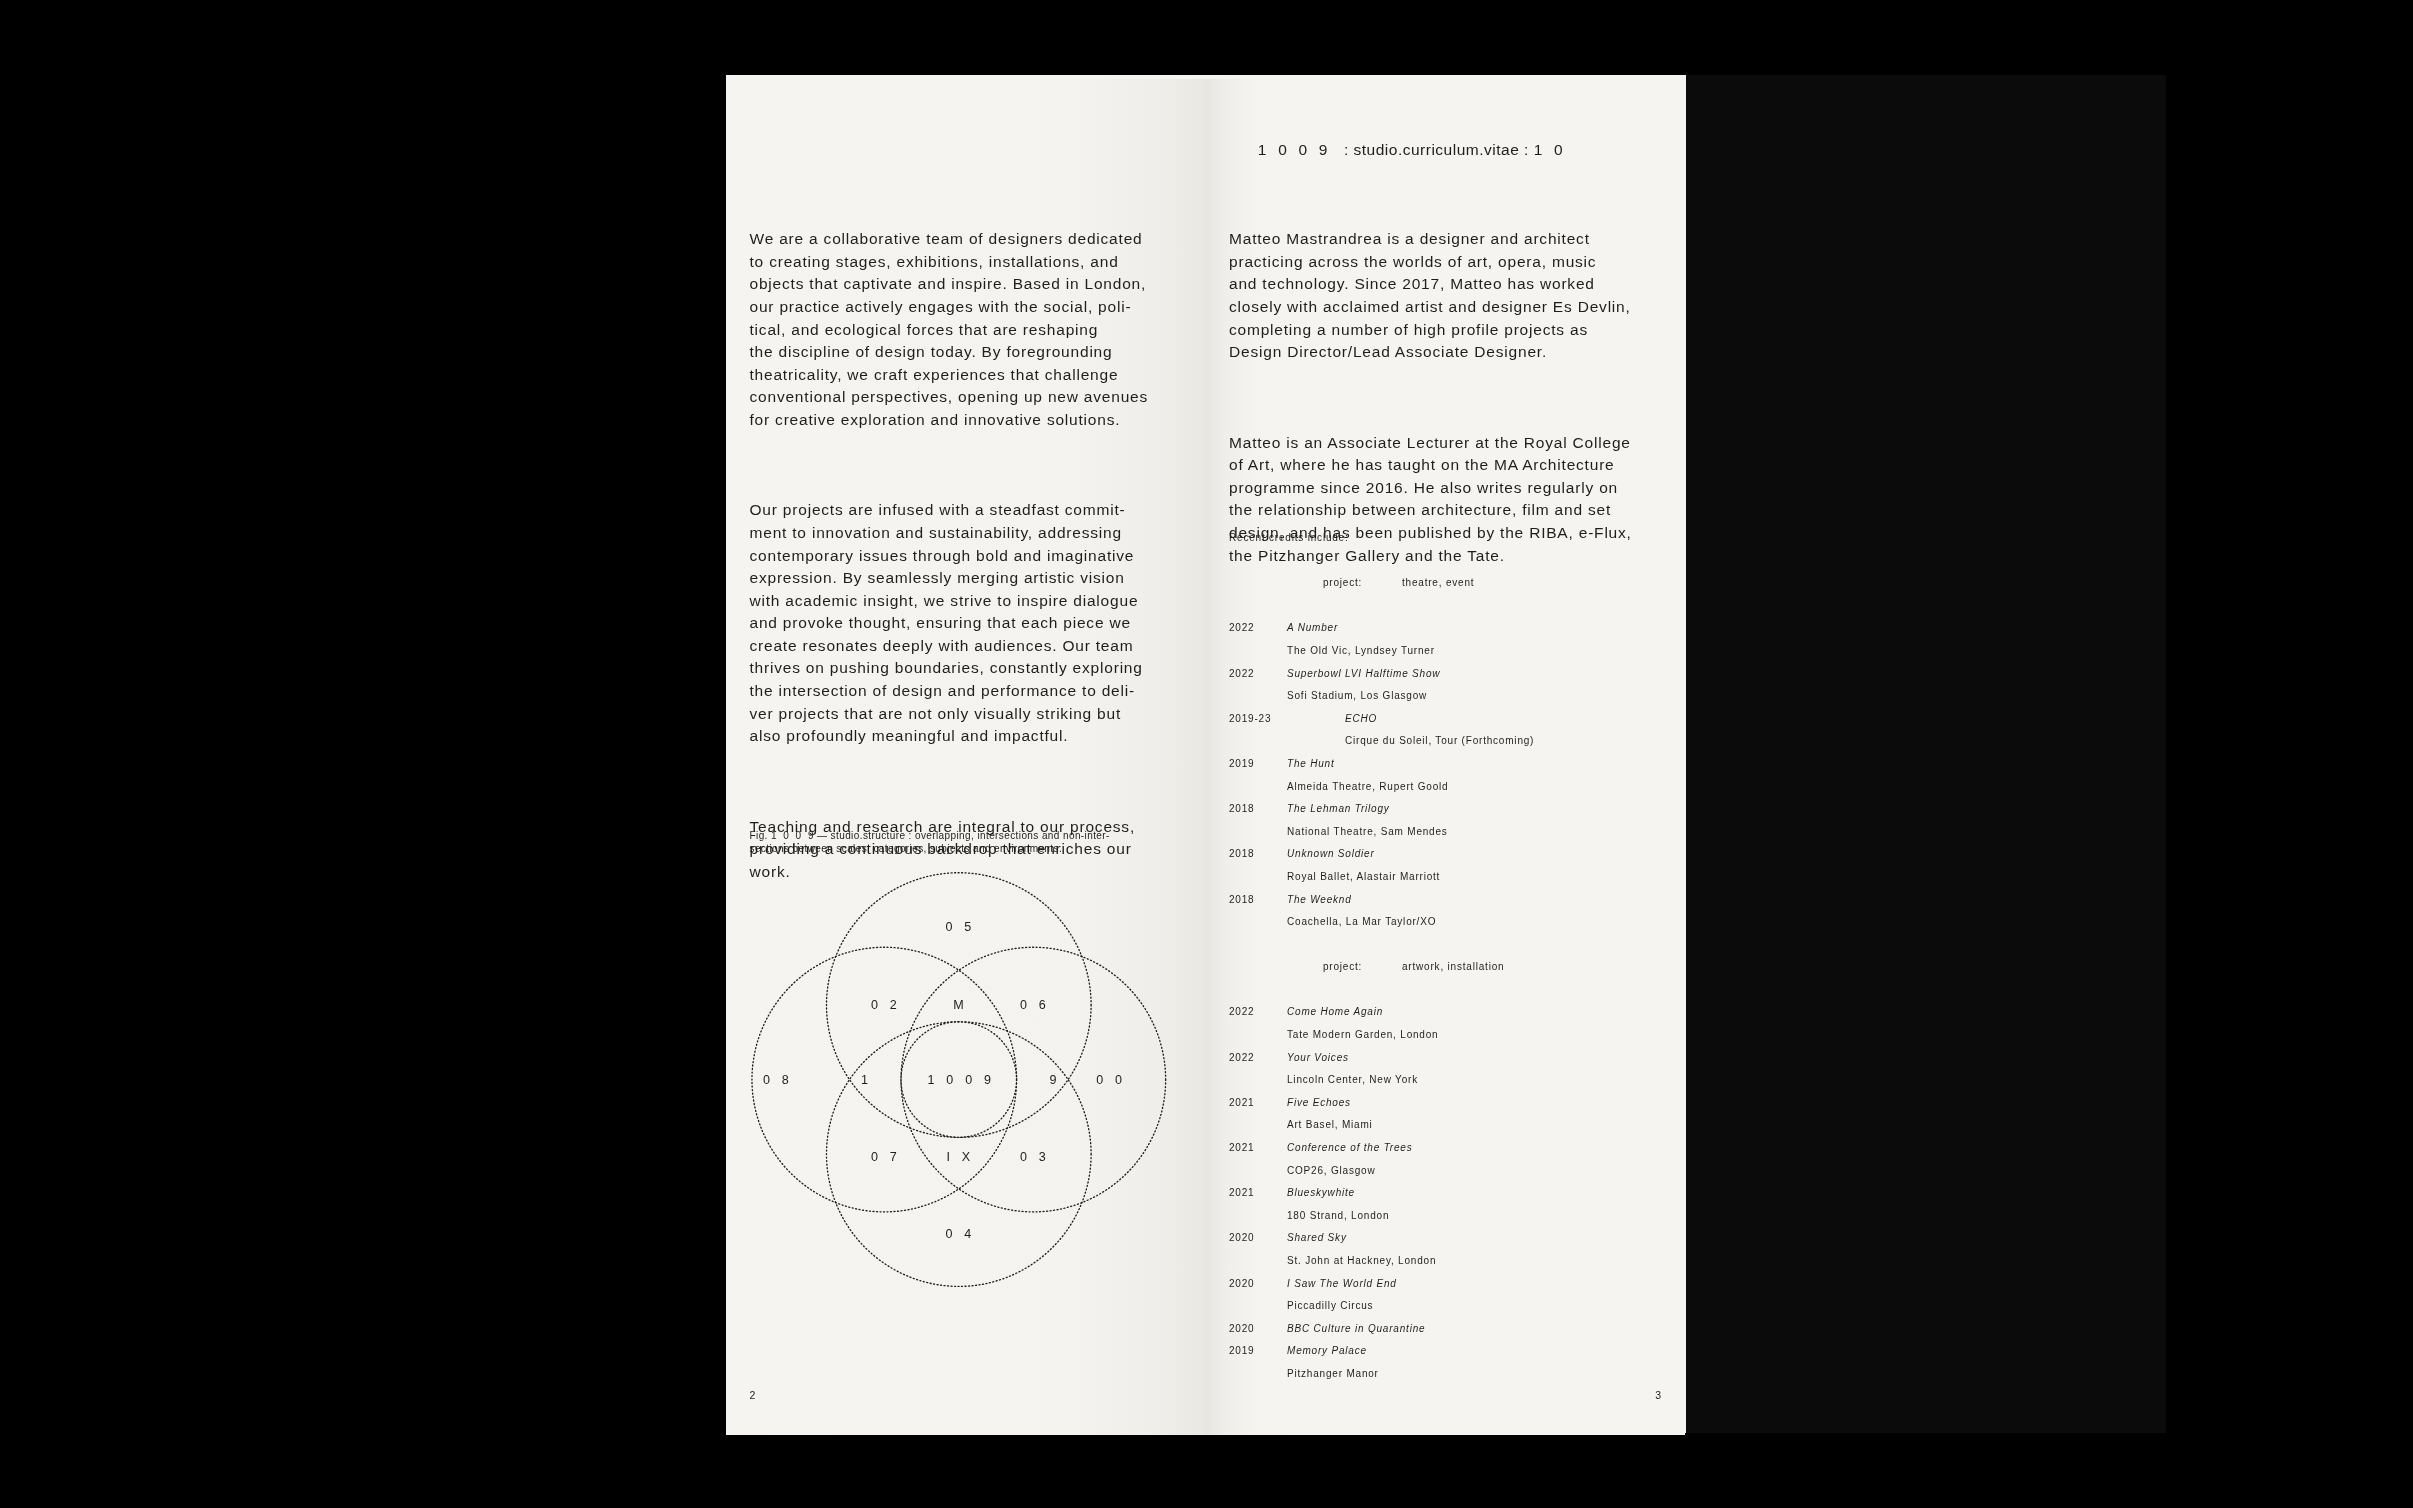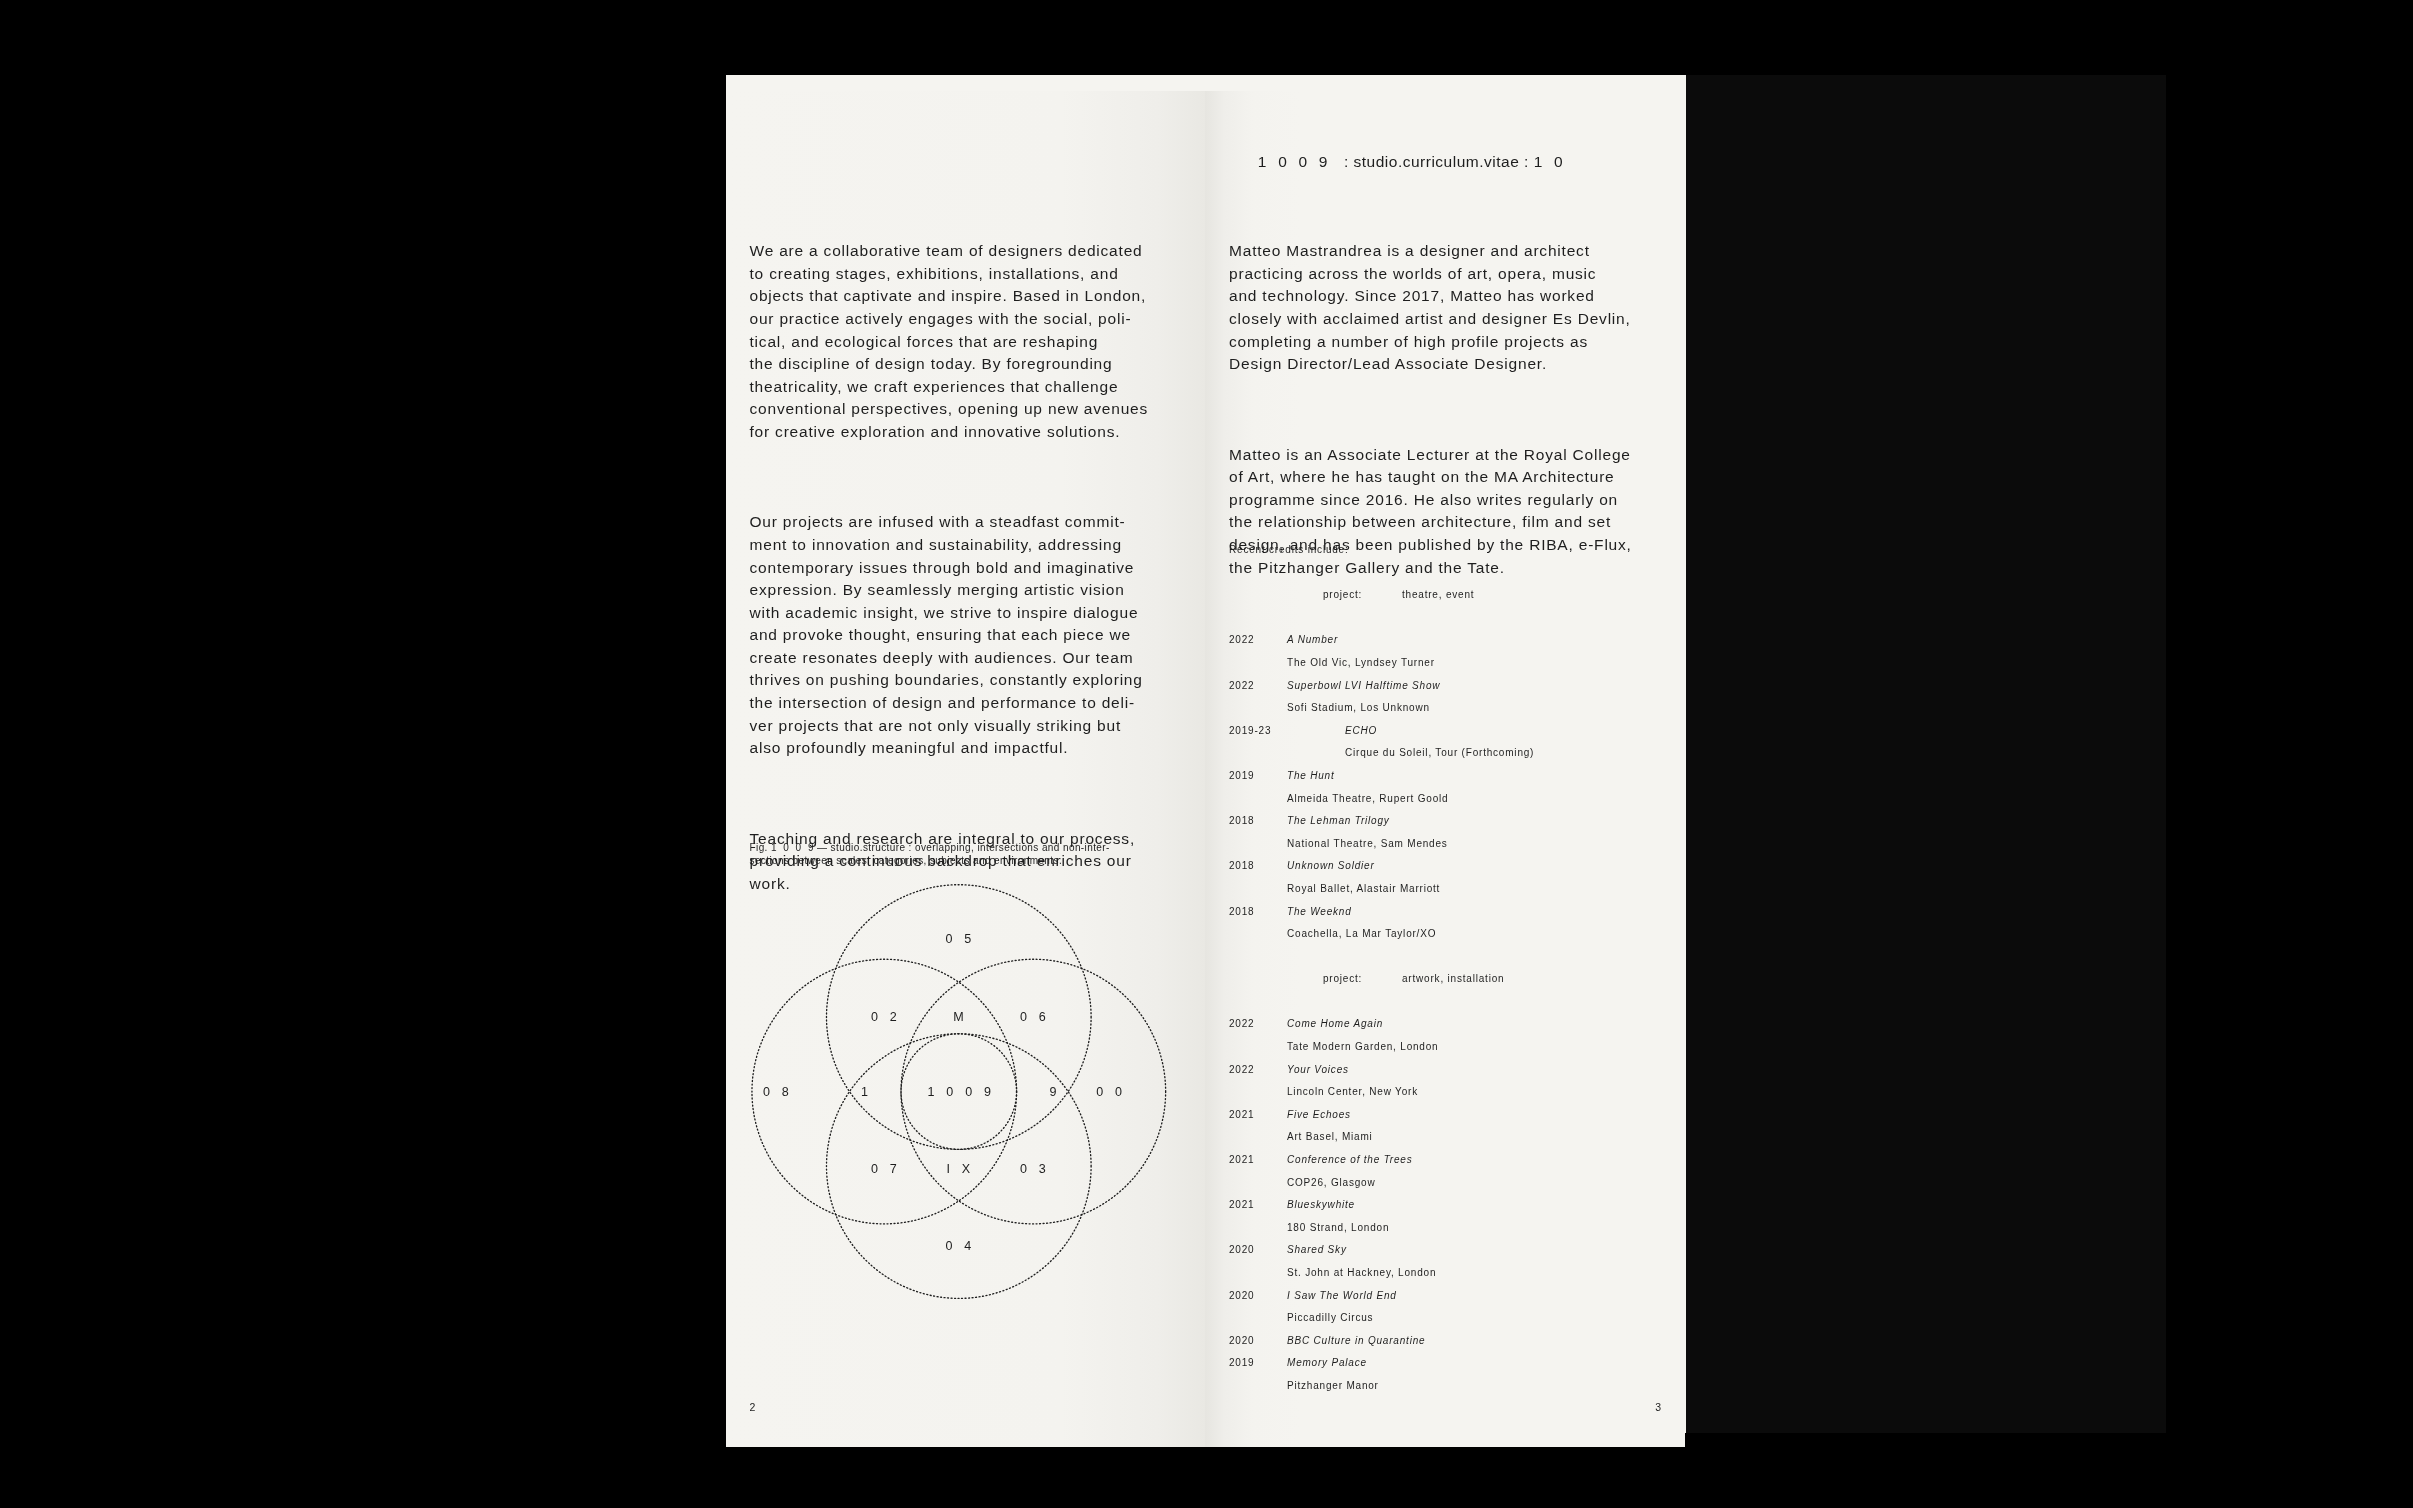--- a/index.html
+++ b/index.html
@@ -18,21 +18,21 @@
   .spread {
     position: absolute;
     left: 726px;
     top: 75px;
     width: 960px;
     height: 1358px;
     background: #f5f4f0;
   }
   .page {
     position: absolute;
-    top: 16px;
+    top: 4px;
     height: 1356px;
   }
   .page-left {
     left: 0;
     width: 479px;
     background: linear-gradient(to right, #f5f4f0 0%, #f4f3ef 70%, #efeeea 90%, #e9e8e3 100%);
   }
   .page-right {
     left: 479px;
     width: 480px;
@@ -244,21 +244,21 @@
       </div>
       <div class="row">
         <span class="venue">The Old Vic, Lyndsey Turner</span>
       </div>
 
       <div class="row">
         <span class="year">2022</span>
         <span class="title">Superbowl LVI Halftime Show</span>
       </div>
       <div class="row">
-        <span class="venue">Sofi Stadium, Los Unknown</span>
+        <span class="venue">Sofi Stadium, Los Glasgow</span>
       </div>
 
       <div class="row">
         <span class="year">2019-23</span>
         <span class="title wide">ECHO</span>
       </div>
       <div class="row">
         <span class="venue wide">Cirque du Soleil, Tour (Forthcoming)</span>
       </div>
 

